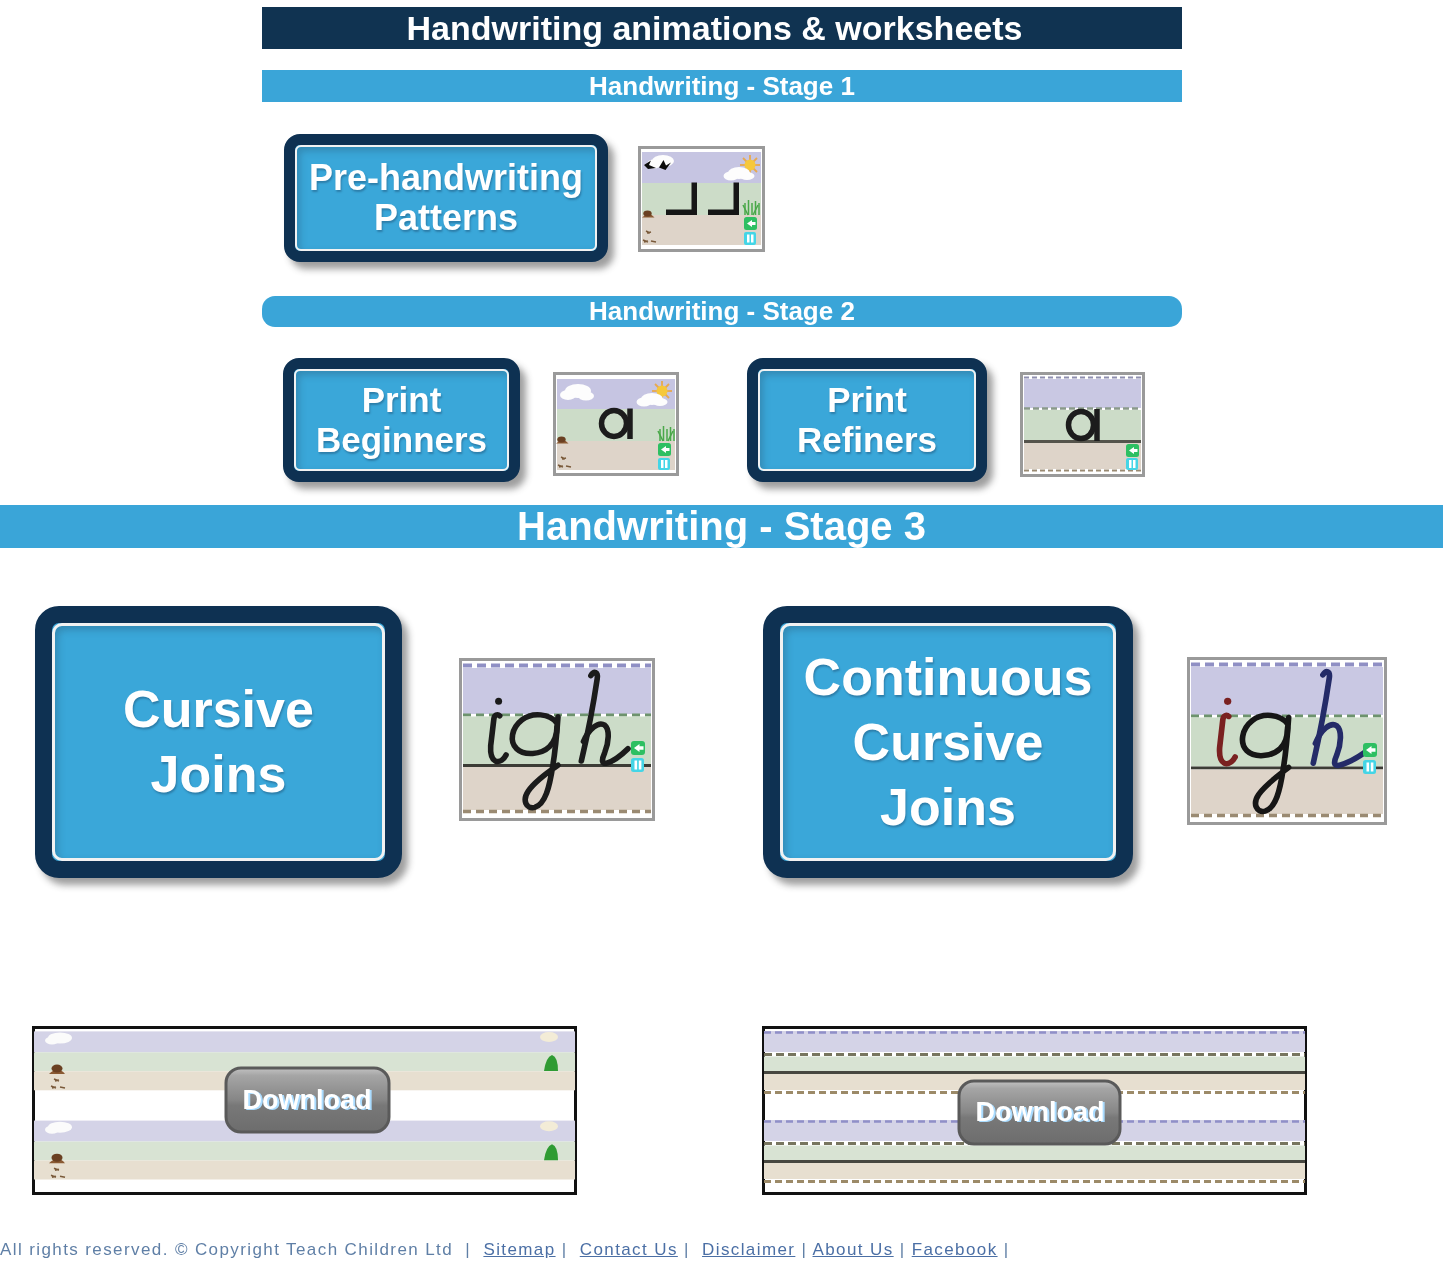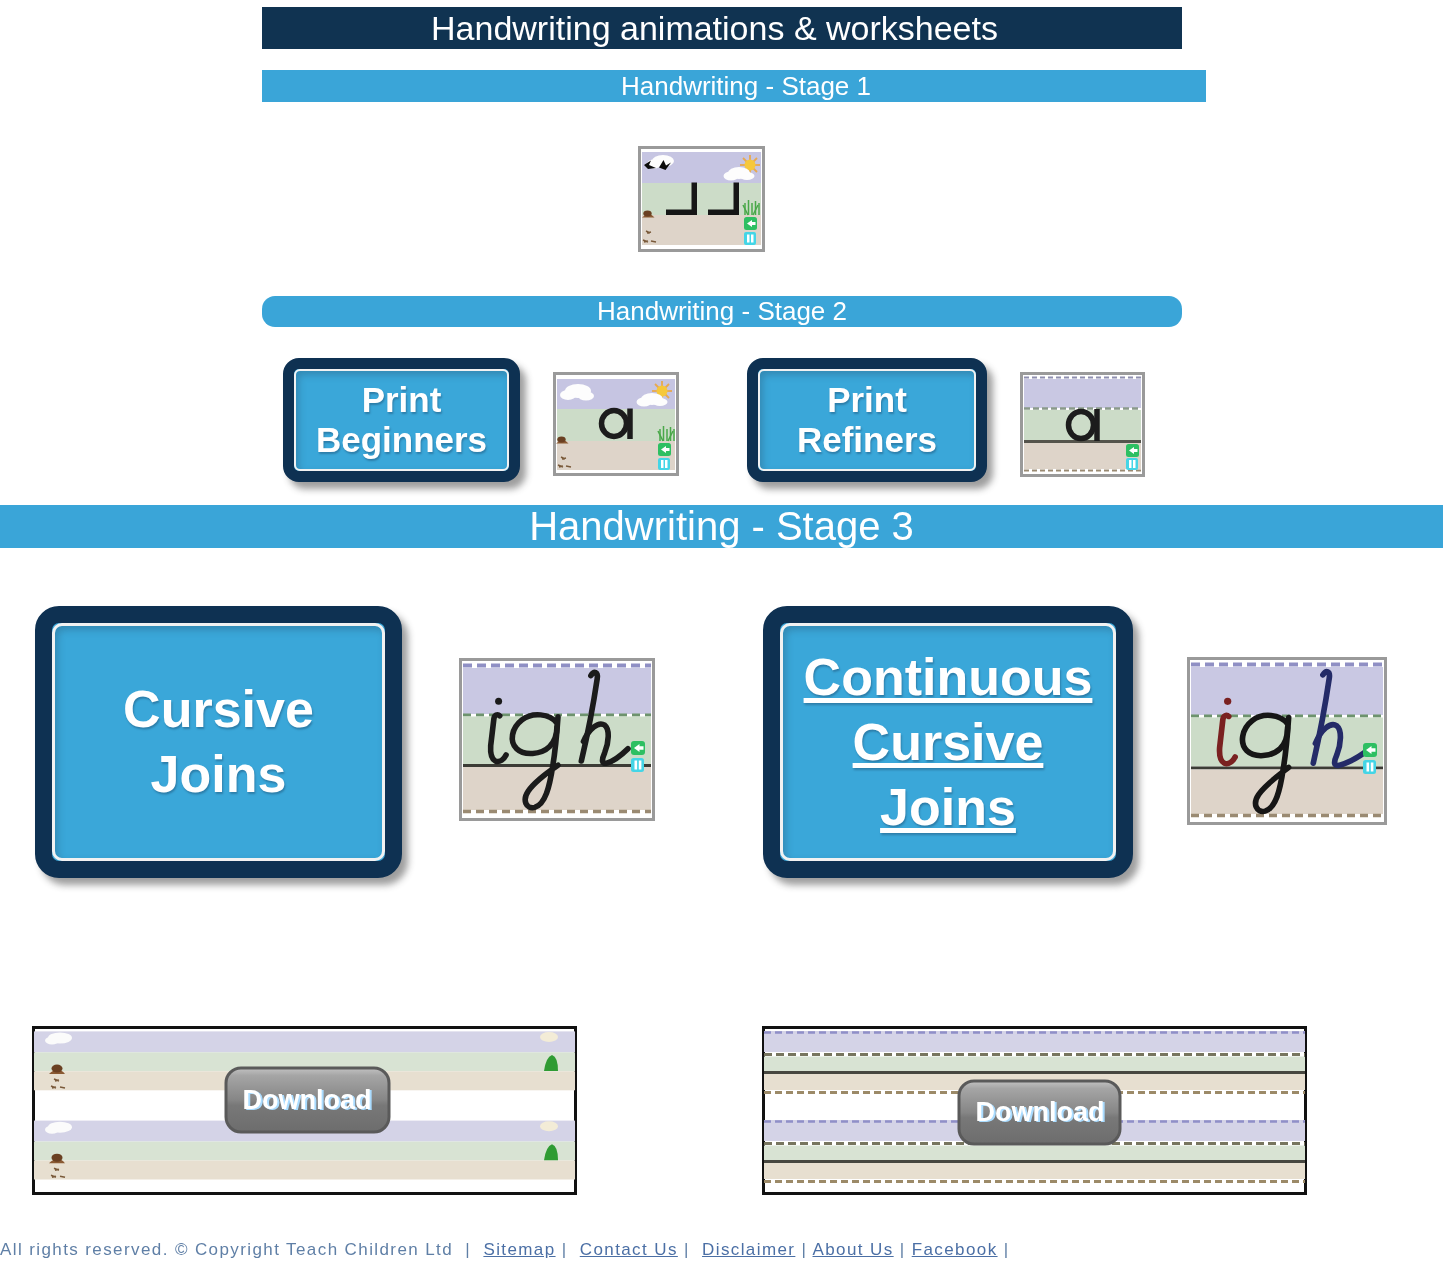--- a/index.html
+++ b/index.html
@@ -1,38 +1,42 @@
 <!DOCTYPE html>
 <html><head>
 <meta charset="utf-8">
 <style>
 html,body{margin:0;padding:0;background:#ffffff;}
 body{font-family:"Liberation Sans", sans-serif;}
 .page{position:relative;width:1443px;height:1285px;overflow:hidden;background:#fff;filter:blur(0.55px);}
-.bar{position:absolute;color:#fff;font-weight:normal;text-align:center;}
+.bar{position:absolute;color:#fff;font-weight:bold;text-align:center;}
 .navybar{left:262px;width:920px;top:7px;height:42px;background:#103351;font-size:34px;line-height:42px;text-indent:-15px;}
 .bluebar{left:262px;width:920px;background:#3aa5d8;font-size:26px;}
 .fullbar{left:0;width:1443px;background:#3aa5d8;font-size:40px;}
 .btn{position:absolute;background:#3aa7d9;border:11px solid #0e3152;border-radius:16px;
  box-shadow:6px 7px 7px rgba(40,40,40,0.45);display:flex;align-items:center;justify-content:center;
  color:#fff;font-weight:bold;text-align:center;}
 .btn .inner{position:absolute;left:0;top:0;right:0;bottom:0;border:2px solid #f2f2f2;border-radius:6px;box-shadow:inset 3px 4px 7px rgba(30,50,70,0.25);}
 .bigbtn{border-width:17px;border-radius:24px;}
 .bigbtn .inner{border-radius:10px;border-width:3px;}
 .btn span{position:relative;text-shadow:1px 2px 2px rgba(20,50,80,0.35);}
 .thumb{position:absolute;}
 .footer{position:absolute;top:1240px;left:0;width:1380px;font-size:17px;letter-spacing:1.4px;color:#5f7fa6;}
 .footer a{color:#4b6fa5;text-decoration:underline;}
 </style>
 </head>
 <body>
 <div class="page">
   <div class="bar navybar">Handwriting animations &amp; worksheets</div>
-  <div class="bar bluebar" style="top:70px;height:32px;line-height:32px;padding-left:24px;">Handwriting - Stage 1</div>
-
+  <div class="bar bluebar" style="top:70px;height:32px;line-height:32px;">Handwriting - Stage 1</div>
+
+  <div class="btn" style="left:284px;top:134px;width:302px;height:106px;font-size:36px;line-height:40px;">
+    <div class="inner"></div>
+      <span>Pre-handwriting<br>Patterns</span>
+    </div>
 
   <svg class="thumb" style="left:638px;top:146px;" width="127" height="106" viewBox="0 0 127 106">
     <rect x="1.5" y="1.5" width="124" height="103" fill="#ffffff" stroke="#9a9a9a" stroke-width="3"></rect>
     <rect x="4" y="6" width="119" height="31" fill="#c6c5e2"></rect>
     <rect x="4" y="37" width="119" height="32" fill="#ccdcc8"></rect>
     <rect x="4" y="69" width="119" height="30" fill="#ded4c9"></rect>
     <ellipse cx="25" cy="15" rx="11" ry="6" fill="#fdfdfd"></ellipse>
     <ellipse cx="16" cy="18" rx="7" ry="4.5" fill="#fdfdfd"></ellipse>
     <path d="M6 19 l7 -4.5 l-2 4.5 l7 3 l-8 1 z" fill="#0c0c0c"></path>
     <path d="M21 21.5 l4.5 -7.5 l2.5 5.5 l5 -3 l-5.5 7.5 z" fill="#0c0c0c"></path>
@@ -168,21 +172,21 @@
       <path d="M124 84 C 129 72 138 64 144 68 C 149 72 148 85 144 95 C 141 102 141 106 146 105 C 153 103 160 97 166 91"></path>
     </g>
     <circle cx="39.6" cy="43.3" r="3.5" fill="#1b1b1b"></circle>
     <rect x="172" y="83" width="14" height="14" rx="3" fill="#2ebf62"></rect>
     <path d="M175 90 l5.5 -4 v2.3 h4 v3.4 h-4 v2.3 z" fill="#ffffff"></path>
     <rect x="172" y="100" width="13" height="14" rx="2.5" fill="#44d5e6"></rect>
     <rect x="175.5" y="102.5" width="2.6" height="9" fill="#ffffff"></rect>
     <rect x="179.8" y="102.5" width="2.6" height="9" fill="#ffffff"></rect>
   </svg>
 
-  <div class="btn bigbtn" style="left:763px;top:606px;width:336px;height:238px;font-size:52px;line-height:65px;text-decoration:underline;">
+  <div class="btn bigbtn" style="left:763px;top:606px;width:336px;height:238px;font-size:52px;line-height:65px;">
     <div class="inner"></div>
       <span>Continuous<br>Cursive<br>Joins</span>
     </div>
 
   <svg class="thumb" style="left:1187px;top:657px;" width="200" height="168" viewBox="0 0 200 168">
     <rect x="1.5" y="1.5" width="197" height="165" fill="#ffffff" stroke="#9a9a9a" stroke-width="3"></rect>
     <line x1="4" y1="7.5" x2="196" y2="7.5" stroke="#8f8fc4" stroke-width="4" stroke-dasharray="9 5"></line>
     <rect x="4" y="10" width="192" height="48" fill="#c9c8e3"></rect>
     <line x1="4" y1="59" x2="196" y2="59" stroke="#6d936d" stroke-width="3" stroke-dasharray="8 5"></line>
     <rect x="4" y="60.5" width="192" height="49" fill="#ccdcc8"></rect>

